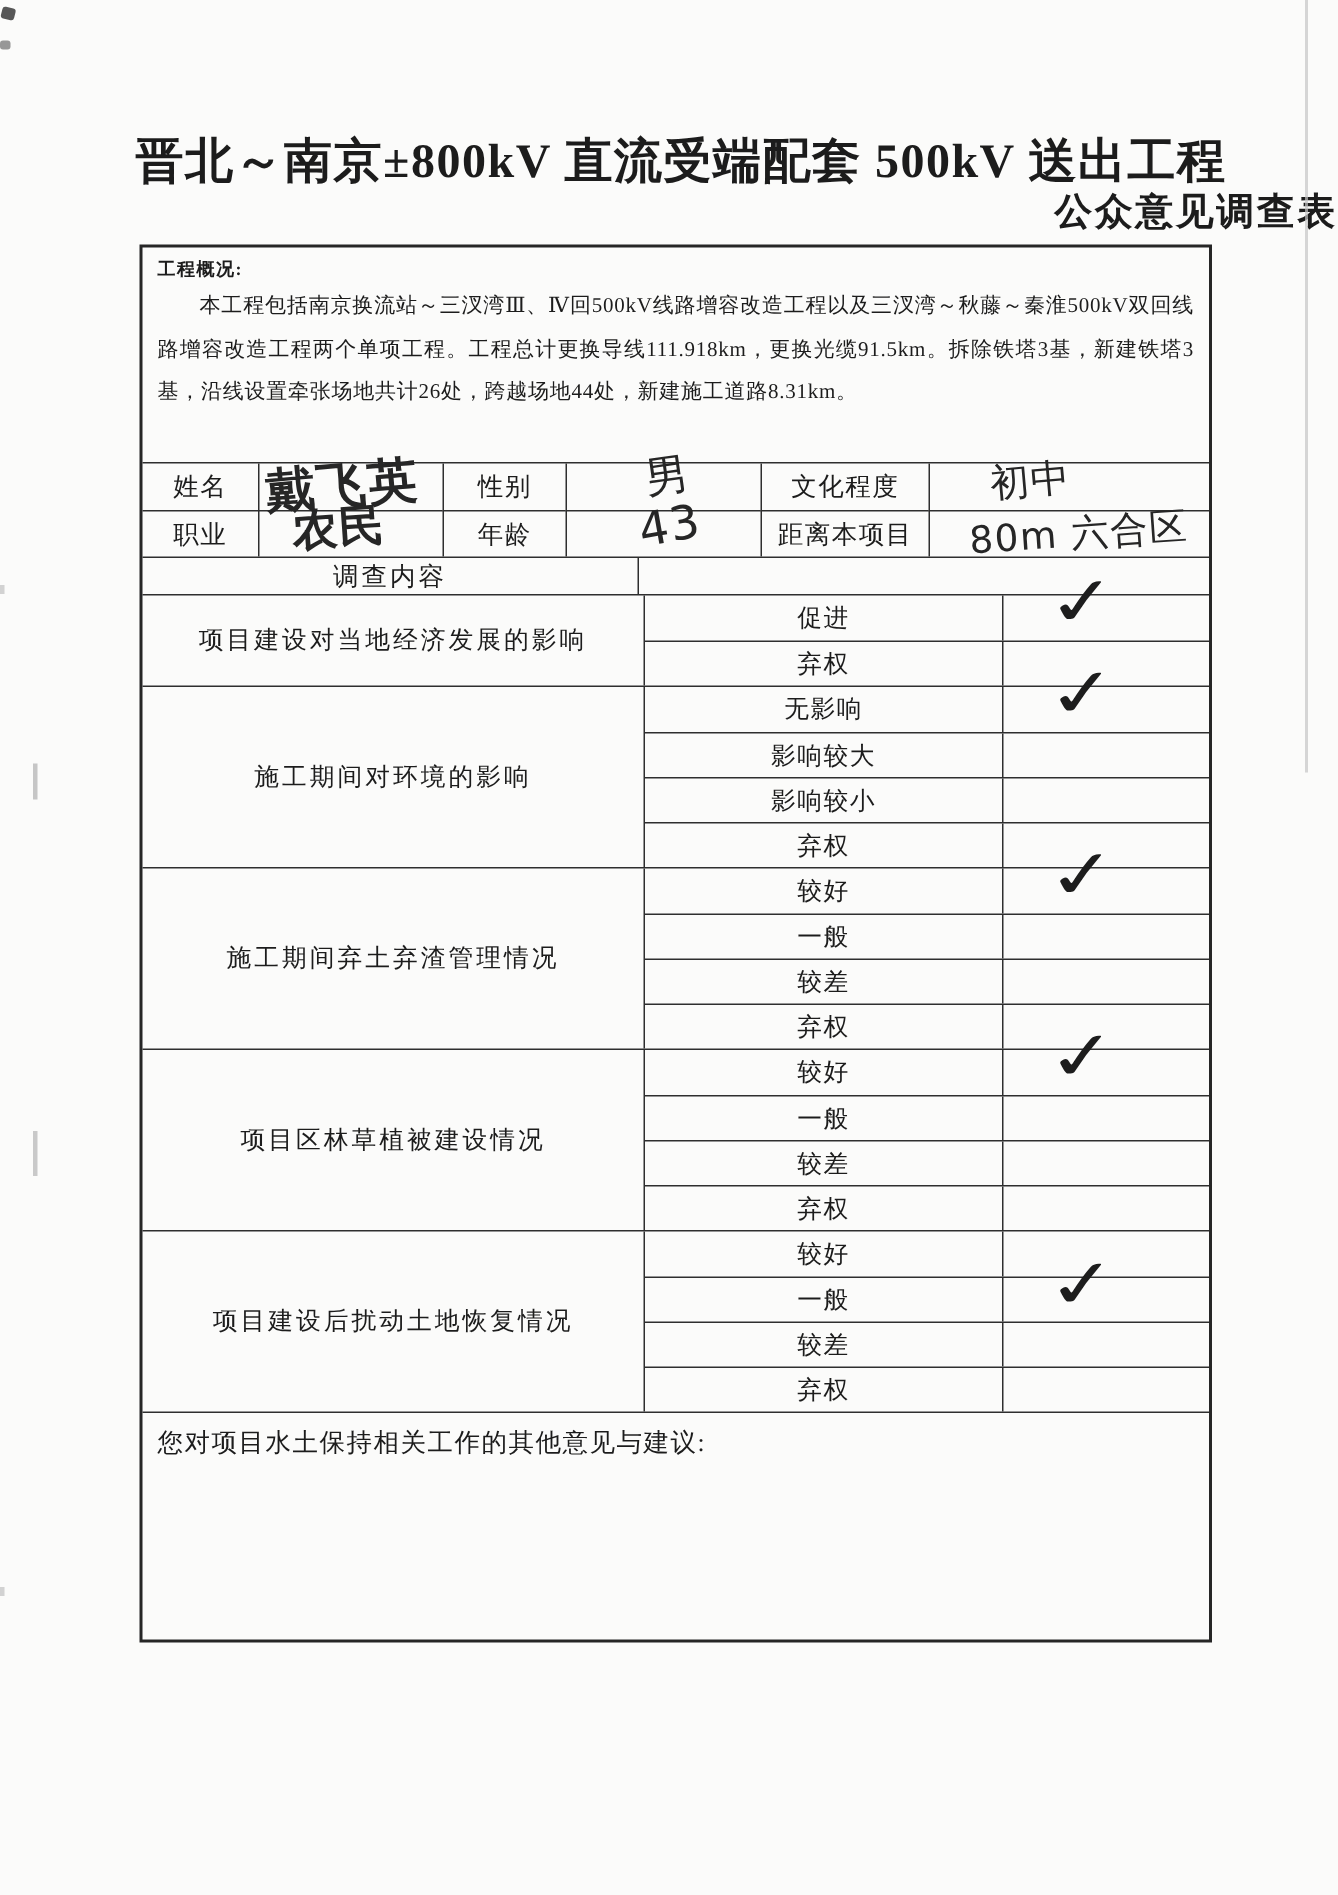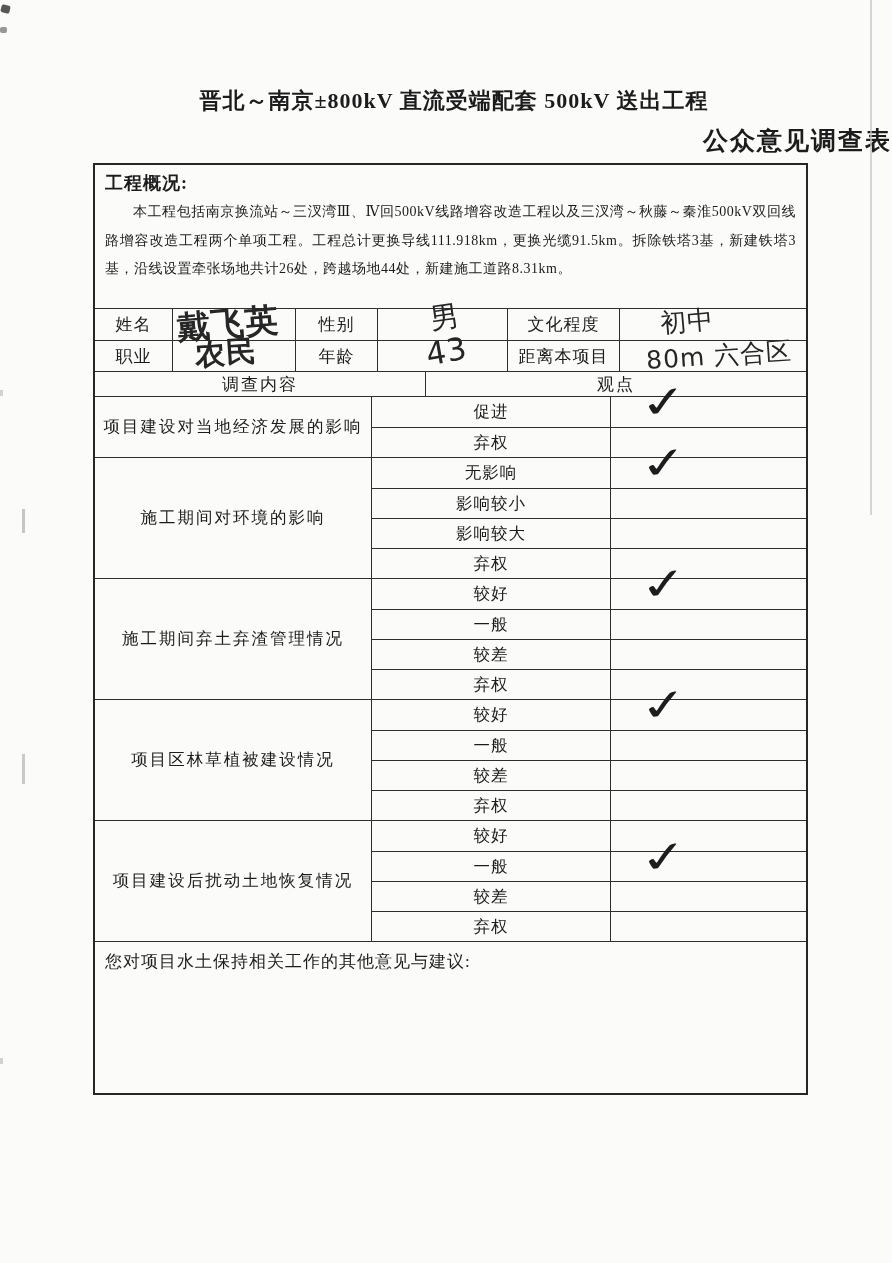--- a/index.html
+++ b/index.html
@@ -12,29 +12,29 @@
   *{box-sizing:border-box;}
   html,body{margin:0;padding:0;}
   body{
     width:892px;height:1263px;position:relative;overflow:hidden;
     background:var(--paper);
     font-family:"Liberation Serif","DejaVu Serif",serif;
     color:var(--ink);
   }
   
   .title1{position:absolute;top:86px;left:0;width:100%;text-align:center;
-    font-size:22px;font-weight:bold;letter-spacing:1px;margin:0;padding-left:16px;}
+    font-size:32px;font-weight:bold;letter-spacing:1px;margin:0;padding-left:16px;}
   .title2{position:absolute;top:124px;left:0;width:100%;text-align:right;
     font-size:25px;font-weight:bold;letter-spacing:2px;margin:0;}
   
   .main-table{position:absolute;left:93px;top:163px;width:715px;
     border:2px solid var(--outer);background:transparent;}
   
   .overview{height:143px;padding:6px 10px 0 10px;}
-  .ov-label{font-weight:bold;font-size:18px;letter-spacing:1px;}
+  .ov-label{font-weight:bold;font-size:12px;letter-spacing:1px;}
   .ov-text{margin:3px 0 0 0;font-size:14px;line-height:28.5px;
     text-indent:2em;letter-spacing:.5px;text-align:justify;}
   
   .respondent{display:grid;grid-template-columns:77px 123px 82px 130px 112px 1fr;
     grid-auto-rows:31px;border-top:1.5px solid var(--line);}
   .respondent .cell{display:flex;align-items:center;justify-content:center;
     font-size:17px;letter-spacing:1px;border-left:1.5px solid var(--line);
     position:relative;}
   .respondent .cell:nth-child(6n+1){border-left:none;}
   .respondent .cell:nth-child(n+7){border-top:1.5px solid var(--line);}
@@ -48,21 +48,21 @@
   .hw-age{font-size:31px;left:48px;top:-5px;transform:rotate(-10deg);}
   .hw-distance{font-size:25px;left:26px;top:2px;transform:rotate(-4deg);}
   
   .qheader{display:flex;height:25px;border-top:1.5px solid var(--line);}
   .qh-left{width:331px;border-right:1.5px solid var(--line);display:flex;
     align-items:center;justify-content:center;font-size:17px;letter-spacing:2px;}
   .qh-right{flex:1;display:flex;align-items:center;justify-content:center;
     font-size:17px;letter-spacing:2px;}
   
   .qsection{display:flex;border-top:1.5px solid var(--line);}
-  .topic{width:277px;border-right:1.5px solid var(--line);display:flex;
+  .topic{width:335px;border-right:1.5px solid var(--line);display:flex;
     align-items:center;justify-content:center;font-size:16.5px;letter-spacing:2px;
     padding:0 4px;text-align:center;}
   .opts{flex:1;display:flex;flex-direction:column;}
   .opt-row{display:flex;height:30px;border-top:1.5px solid var(--line);}
   .opt-row:first-child{border-top:none;}
   .opt-label{width:239px;border-right:1.5px solid var(--line);display:flex;
     align-items:center;justify-content:center;font-size:16.5px;letter-spacing:1px;}
   .opt-check{flex:1;position:relative;}
   .check{position:absolute;left:32px;top:-15px;font-size:44px;z-index:2;
     font-family:"DejaVu Sans",sans-serif;color:#1d1d1d;line-height:1;
@@ -125,21 +125,20 @@
         <span class="hw hw-age">43</span>
       </div>
       <div class="cell">距离本项目</div>
       <div class="cell">
         <span class="hw hw-distance">80m 六合区</span>
       </div>
     </div>
 
   <div class="qheader">
     <div class="qh-left">调查内容</div>
-    <div class="qh-right">观点</div>
   </div>
 
   <div id="questions">
       <div class="qsection">
         <div class="topic">项目建设对当地经济发展的影响</div>
         <div class="opts">
           <div class="opt-row">
             <div class="opt-label">促进</div>
             <div class="opt-check">
               <span class="check">✓</span>
@@ -154,25 +153,25 @@
       <div class="qsection">
         <div class="topic">施工期间对环境的影响</div>
         <div class="opts">
           <div class="opt-row">
             <div class="opt-label">无影响</div>
             <div class="opt-check">
               <span class="check">✓</span>
             </div>
           </div>
           <div class="opt-row">
+            <div class="opt-label">影响较大</div>
+            <div class="opt-check"></div>
+          </div>
+          <div class="opt-row">
             <div class="opt-label">影响较小</div>
-            <div class="opt-check"></div>
-          </div>
-          <div class="opt-row">
-            <div class="opt-label">影响较大</div>
             <div class="opt-check"></div>
           </div>
           <div class="opt-row">
             <div class="opt-label">弃权</div>
             <div class="opt-check"></div>
           </div>
         </div>
       </div>
       <div class="qsection">
         <div class="topic">施工期间弃土弃渣管理情况</div>

